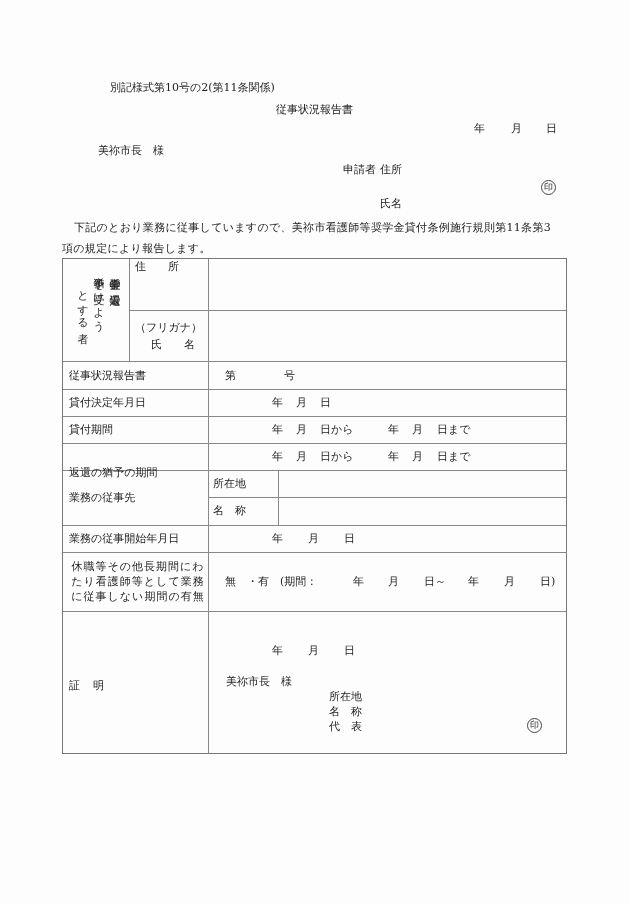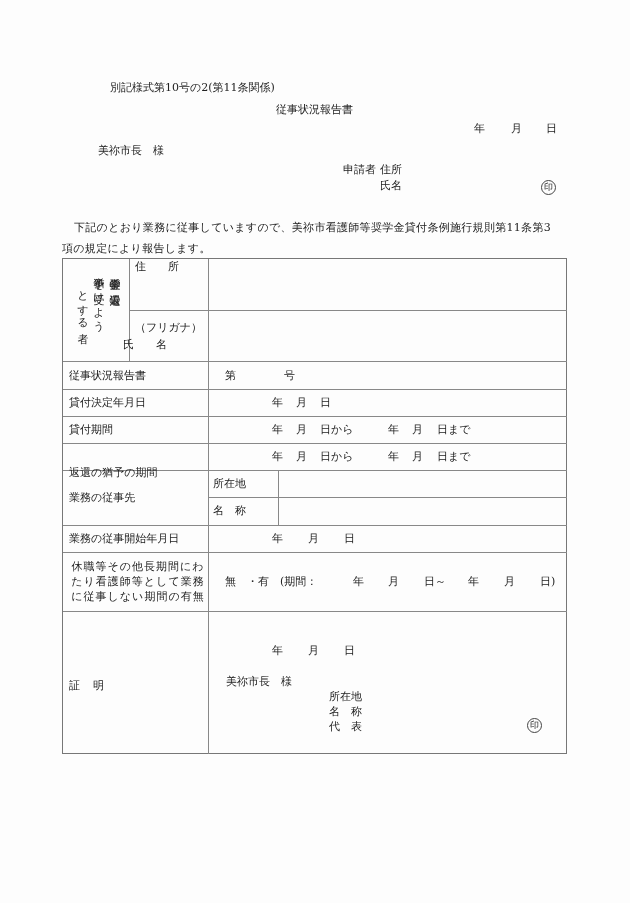--- a/index.html
+++ b/index.html
@@ -23,21 +23,21 @@
 <body>
 
 <div class="abs" style="left:62px;top:82px;margin-left:48px;">別記様式第10号の2(第11条関係)</div>
 <div class="abs" style="left:276px;top:104px;">従事状況報告書</div>
 <div class="abs" style="left:474px;top:123px;">年</div>
 <div class="abs" style="left:511px;top:123px;">月</div>
 <div class="abs" style="left:546px;top:123px;">日</div>
 <div class="abs" style="left:98px;top:145px;">美祢市長　様</div>
 <div class="abs" style="left:334px;top:164px;margin-left:9px;">申請者</div>
 <div class="abs" style="left:380px;top:164px;">住所</div>
-<div class="abs" style="left:380px;top:180px;">氏名</div>
+<div class="abs" style="left:380px;top:198px;">氏名</div>
 <div class="abs" style="left:541px;top:180px;"><span class="seal">印</span></div>
 
 <div class="abs" style="left:74px;top:222px;letter-spacing:0.3px;">下記のとおり業務に従事していますので、美祢市看護師等奨学金貸付条例施行規則第11条第3</div>
 <div class="abs" style="left:62px;top:243px;letter-spacing:0.3px;">項の規定により報告します。</div>
 
 <div class="tbl">
 
   <div class="hl" style="left:66px;width:438px;top:51px;"></div>
   <div class="hl" style="left:0;width:504px;top:102px;"></div>
   <div class="hl" style="left:0;width:504px;top:130px;"></div>
@@ -55,21 +55,21 @@
 
   <div class="vert" style="left:44px;top:10px;">奨学金の返還の</div>
   <div class="vert" style="left:28px;top:10px;">猶予を受けよう</div>
   <div class="vert" style="left:12px;top:24px;">とする者</div>
 
   <div class="cell" style="left:72px;top:2px;">住　　所</div>
 
   <div class="cell" style="left:160px;top:15px;width:330px;height:22px;"></div>
 
   <div class="cell" style="left:72px;top:63px;">（フリガナ）</div>
-  <div class="cell" style="left:60px;top:80px;">氏　　名</div>
+  <div class="cell" style="left:88px;top:80px;">氏　　名</div>
   <div class="cell" style="left:160px;top:63px;width:330px;height:30px;"></div>
 
   <div class="cell" style="left:6px;top:111px;">従事状況報告書</div>
   <div class="cell" style="left:162px;top:111px;">第</div>
   <div class="cell" style="left:221px;top:111px;">号</div>
 
   <div class="cell" style="left:6px;top:138px;">貸付決定年月日</div>
   <div class="cell" style="left:209px;top:138px;">年</div>
   <div class="cell" style="left:233px;top:138px;">月</div>
   <div class="cell" style="left:257px;top:138px;">日</div>

